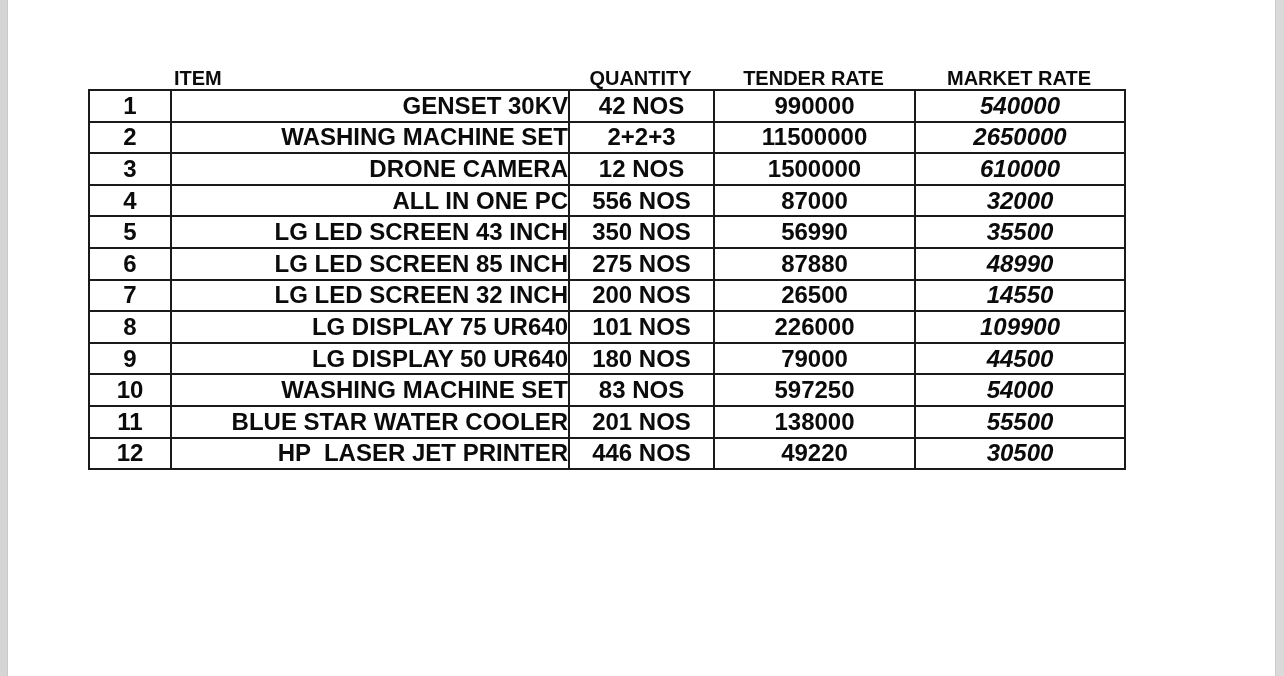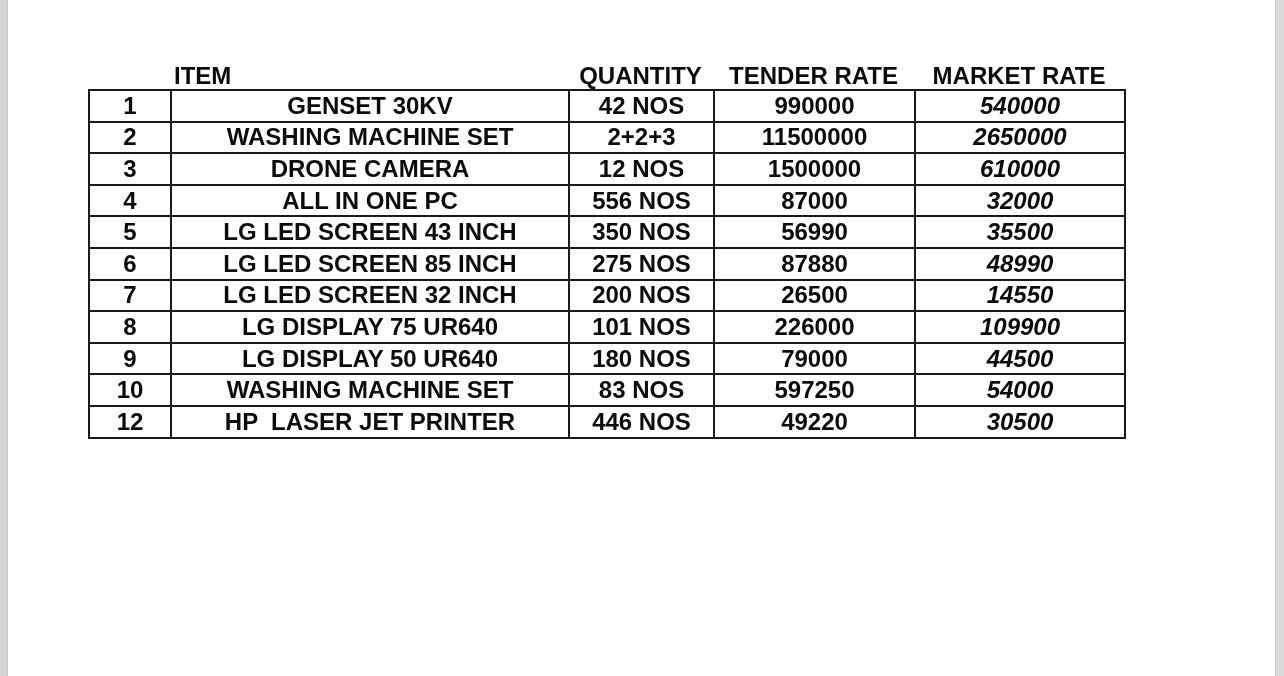--- a/index.html
+++ b/index.html
@@ -37,21 +37,21 @@
     left: 88px;
     top: 56px;
     width: 1036px;
   }
   .header-row {
     display: flex;
     align-items: flex-end;
     height: 32px;
     padding-bottom: 1px;
     font-weight: bold;
-    font-size: 24px;
+    font-size: 20px;
     color: #0b0b0b;
     line-height: 1;
   }
   .h { flex: 0 0 auto; }
   .h-sno    { width: 82px; }
   .h-item   { width: 398px; text-align: left; padding-left: 4px; box-sizing: border-box; }
   .h-qty    { width: 145px; text-align: center; }
   .h-tender { width: 201px; text-align: center; }
   .h-market { width: 210px; text-align: center; }
 
@@ -69,21 +69,21 @@
   table.grid td {
     border: 2px solid #1a1a1a;
     font-weight: bold;
     font-size: 24px;
     color: #0b0b0b;
     padding: 0;
     overflow: hidden;
     vertical-align: middle;
   }
   td.c-sno    { text-align: center; }
-  td.c-item   { text-align: center; padding-left: 6px; white-space: pre; }
+  td.c-item   { text-align: right; padding-left: 6px; white-space: pre; }
   td.c-qty    { text-align: center; border-radius: 14px; }
   td.c-tender { text-align: center; }
   td.c-market { text-align: center; font-style: italic; }
 </style>
 </head>
 <body>
 
 <div class="page">
   <div class="edge-strip left"></div>
   <div class="edge-strip right"></div>
@@ -179,20 +179,27 @@
   </tr>
 
   <tr>
     <td class="c-sno">10</td>
     <td class="c-item">WASHING MACHINE SET</td>
     <td class="c-qty">83 NOS</td>
     <td class="c-tender">597250</td>
     <td class="c-market">54000</td>
   </tr>
 
+  <tr>
+    <td class="c-sno">11</td>
+    <td class="c-item">BLUE STAR WATER COOLER</td>
+    <td class="c-qty">201 NOS</td>
+    <td class="c-tender">138000</td>
+    <td class="c-market">55500</td>
+  </tr>
 
   <tr>
     <td class="c-sno">12</td>
     <td class="c-item">HP  LASER JET PRINTER</td>
     <td class="c-qty">446 NOS</td>
     <td class="c-tender">49220</td>
     <td class="c-market">30500</td>
   </tr>
 </tbody>
     </table>

